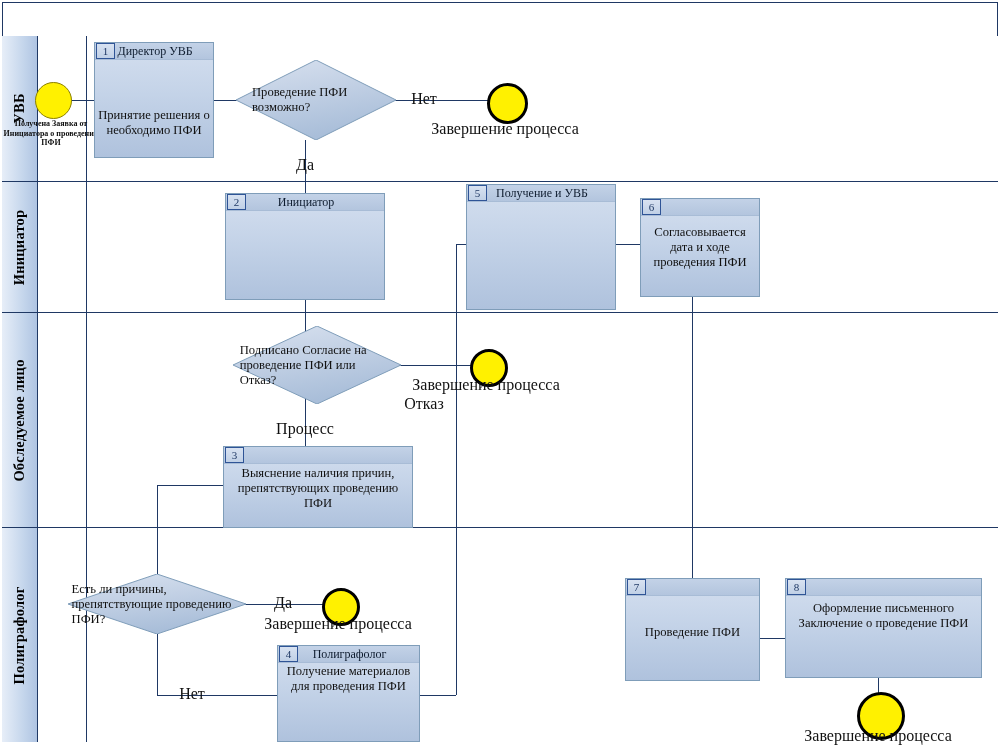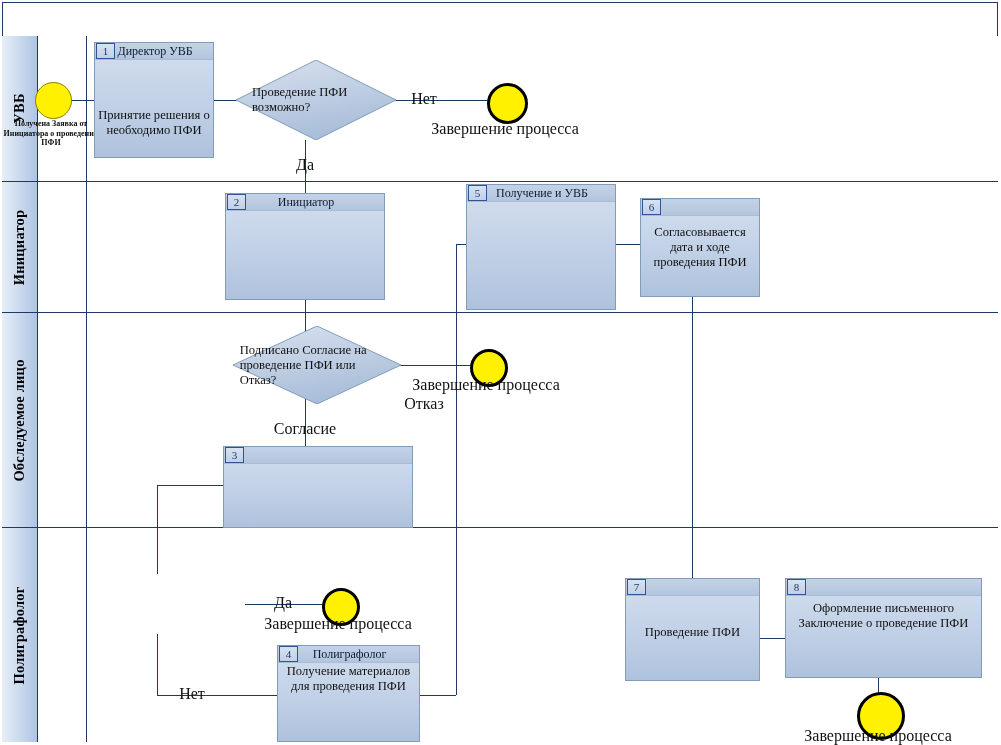--- a/index.html
+++ b/index.html
@@ -261,32 +261,46 @@
             <stop offset="55%" stop-color="#BFCEE3"></stop>
             <stop offset="100%" stop-color="#A9BED9"></stop>
       </linearGradient>
         </defs>
       <polygon points="84,0 168,39 84,78 0,39" fill="url(#dg2)" stroke="#7F9DB9" stroke-width="1"></polygon>
     </svg>
     <div class="dtext" style="top:39px;transform:translateY(-50%);left:4%;right:4%;">Подписано Согласие на проведение ПФИ или Отказ?</div>
   </div>
 
   <div class="lbl center" style="left:424px;top:357px;margin-top:40px;">Отказ</div>
-  <div class="lbl center" style="left:305px;top:422px;">Согласие</div>
+  <div class="lbl center" style="left:305px;top:422px;">Процесс</div>
 
   <div class="ev end" style="left:470px;top:349px;width:32px;height:32px;"></div>
   <div class="lbl center" style="left:486px;top:378px;">Завершение процесса</div>
 
   <div class="box" style="left:223px;top:446px;width:190px;height:82px;">
     <div class="bhead">
       <div class="bnum">3</div>
       <div class="brole"></div>
     </div>
-  </div>
-
+    <div class="btext" style="top:19px;">Выяснение наличия причин, препятствующих проведению ПФИ</div>
+  </div>
+
+  <div class="diamond" style="left:68px;top:574px;width:178px;height:60px;">
+    <svg class="shape" viewBox="0 0 178 60" preserveAspectRatio="none">
+      <defs>
+          <linearGradient id="dg3" x1="0" y1="0" x2="0.35" y2="1">
+        <stop offset="0%" stop-color="#D8E1EF"></stop>
+            <stop offset="55%" stop-color="#BFCEE3"></stop>
+            <stop offset="100%" stop-color="#A9BED9"></stop>
+      </linearGradient>
+        </defs>
+      <polygon points="89,0 178,30 89,60 0,30" fill="url(#dg3)" stroke="#7F9DB9" stroke-width="1"></polygon>
+    </svg>
+    <div class="dtext" style="top:30px;transform:translateY(-50%);left:2%;right:2%;">Есть ли причины, препятствующие проведению ПФИ?</div>
+  </div>
 
   <div class="lbl center" style="left:283px;top:596px;">Да</div>
   <div class="lbl center" style="left:192px;top:687px;">Нет</div>
 
   <div class="ev end" style="left:322px;top:588px;width:32px;height:32px;"></div>
   <div class="lbl center" style="left:338px;top:617px;">Завершение процесса</div>
 
   <div class="box" style="left:277px;top:645px;width:143px;height:97px;">
     <div class="bhead">
       <div class="bnum">4</div>

